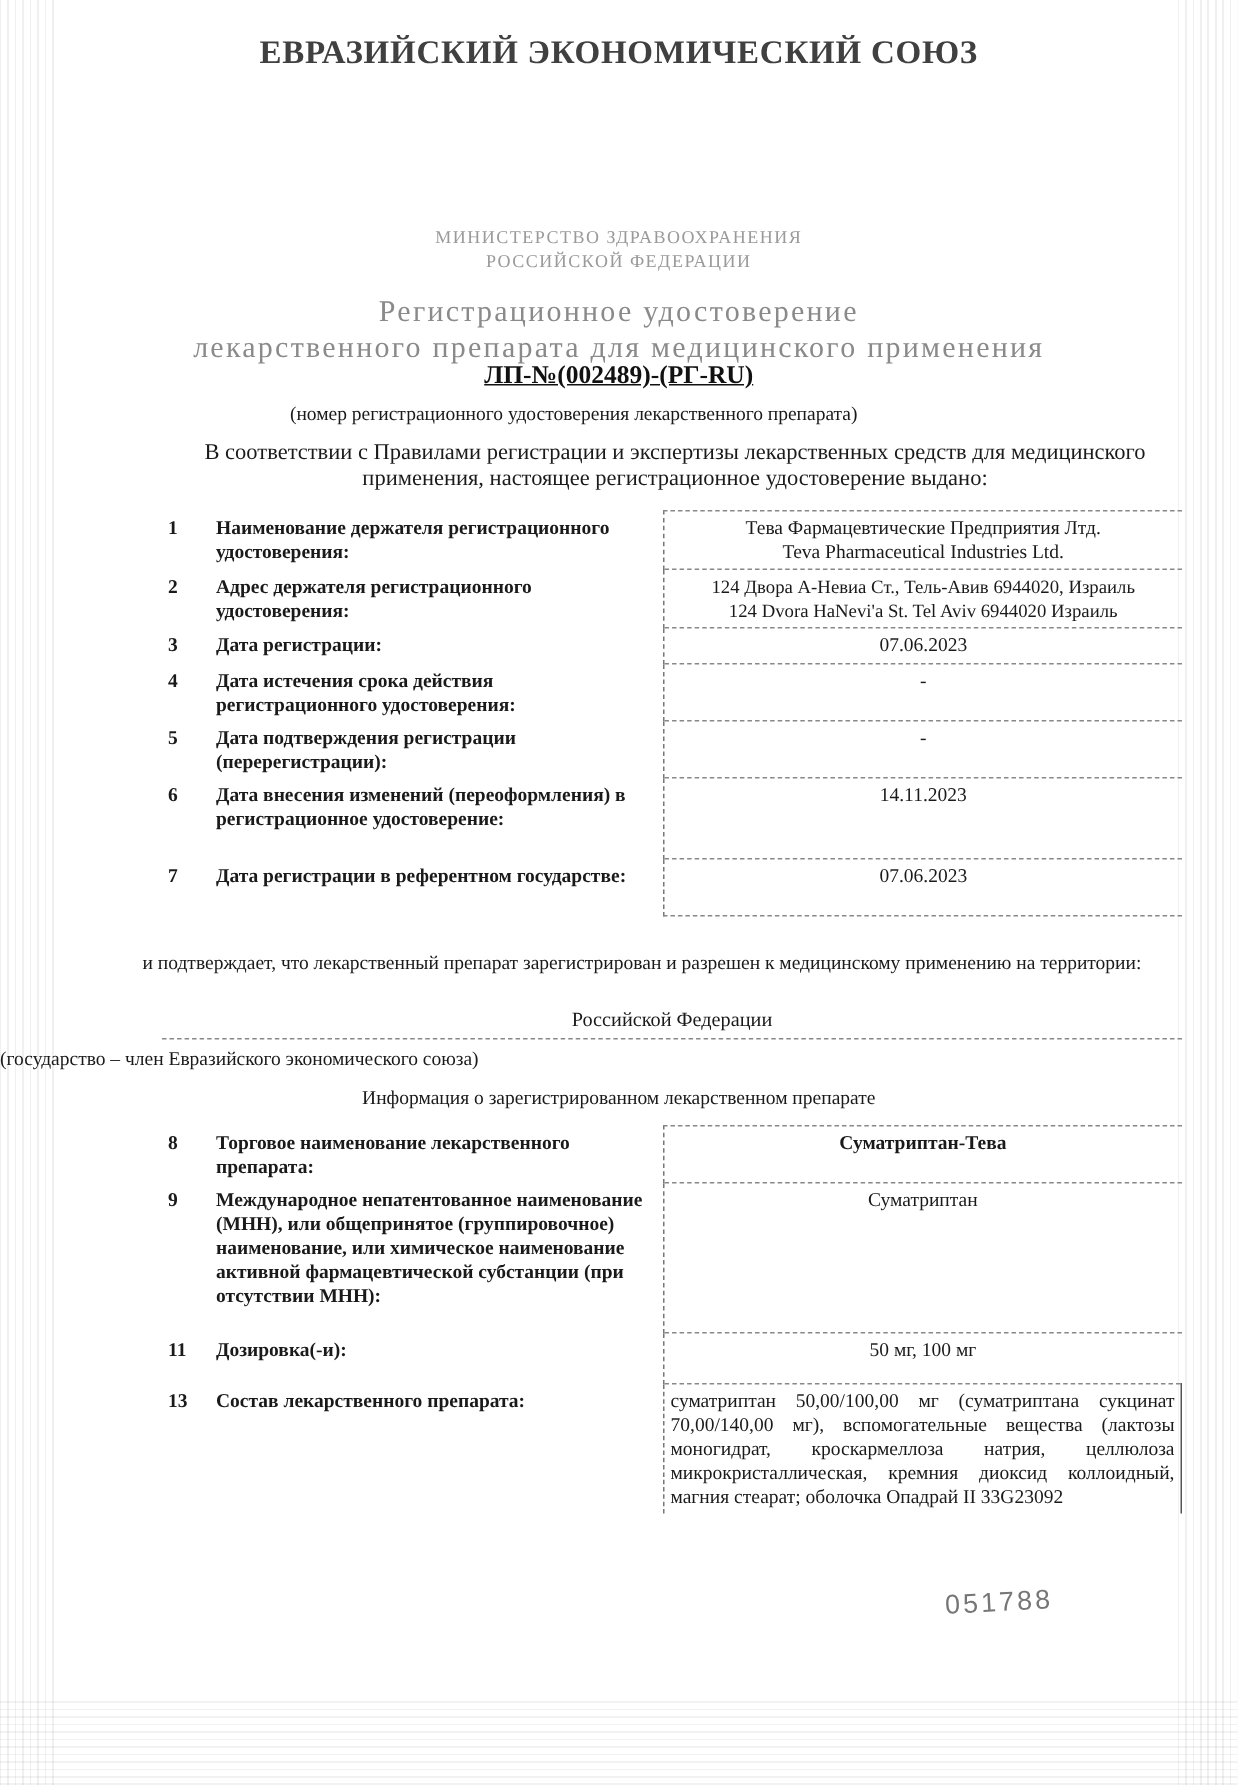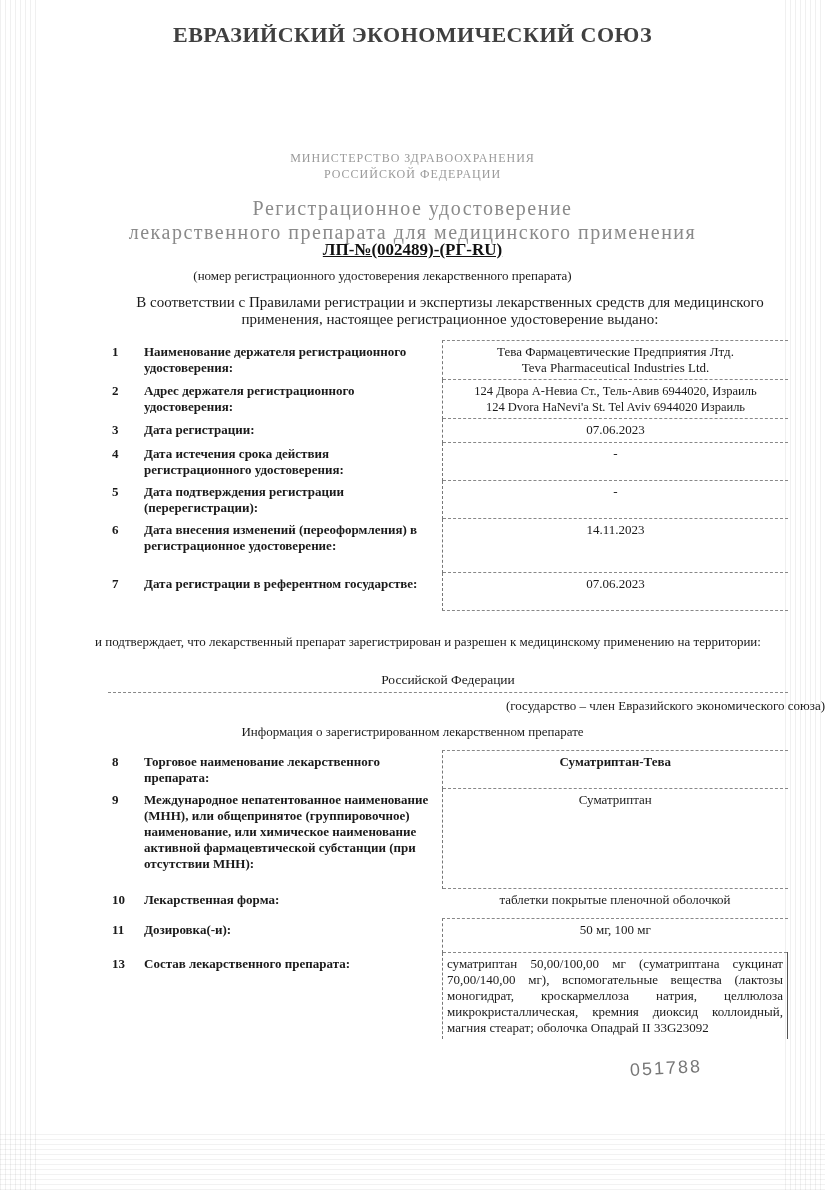--- a/index.html
+++ b/index.html
@@ -20,21 +20,21 @@
   .reg-number-caption { left:0; width:765px; top:268px; text-align:center; font-size:13px; }
   .intro { left:130px; width:640px; top:294px; text-align:center; font-size:15px; line-height:17px; }
   table.fields { position:absolute; left:108px; width:680px; border-collapse:collapse; font-size:13px; }
   table.fields td { vertical-align:top; padding:3px 0; line-height:16px; }
   td.num { width:32px; font-weight:bold; text-align:left; padding-left:4px !important; }
   td.label { width:290px; font-weight:bold; padding-right:8px !important; }
   td.value { text-align:center; border-left:1px dashed #777; border-top:1px dashed #888; padding:3px 4px !important; }
   td.value.justify { text-align:justify; font-size:13px; }
   .confirm { left:95px; width:700px; top:634px; font-size:13px; line-height:16px; }
   .state { left:108px; width:680px; top:672px; text-align:center; font-size:13.5px; border-bottom:1px dashed #888; padding-bottom:4px; }
-  .state-caption { left:0; width:825px; top:698px; text-align:right; font-size:13px; }
+  .state-caption { left:0; width:825px; top:698px; text-align:left; font-size:13px; }
   .info-heading { left:0; width:825px; top:724px; text-align:center; font-size:13px; }
   .bold { font-weight:bold; }
   .stamp { left:630px; top:1058px; font-size:18px; color:#555; letter-spacing:2px; font-family:"Liberation Sans", sans-serif; transform:rotate(-3deg); opacity:0.8; }
 </style>
 </head>
 <body>
 
 <div class="noise-frame"></div>
 
 <div class="abs union-title">ЕВРАЗИЙСКИЙ ЭКОНОМИЧЕСКИЙ СОЮЗ</div>
@@ -109,25 +109,20 @@
       <tr style="height:36px;">
     <td class="num">8</td>
     <td class="label">Торговое наименование лекарственного препарата:</td>
     <td class="value bold">Суматриптан-Тева</td>
   </tr>
   <tr style="height:100px;">
     <td class="num">9</td>
     <td class="label">Международное непатентованное наименование (МНН), или общепринятое (группировочное) наименование, или химическое наименование активной фармацевтической субстанции (при отсутствии МНН):</td>
     <td class="value">Суматриптан</td>
   </tr>
-  <tr style="height:30px;">
-    <td class="num">10</td>
-    <td class="label">Лекарственная форма:</td>
-    <td class="value" style="border-left:none;">таблетки покрытые пленочной оболочкой</td>
-  </tr>
   <tr style="height:34px;">
     <td class="num">11</td>
     <td class="label">Дозировка(-и):</td>
     <td class="value">50 мг, 100 мг</td>
   </tr>
   <tr style="height:86px;">
     <td class="num">13</td>
     <td class="label">Состав лекарственного препарата:</td>
     <td class="value justify" style="border-right:1px solid #555;">суматриптан 50,00/100,00 мг (суматриптана сукцинат 70,00/140,00 мг), вспомогательные вещества (лактозы моногидрат, кроскармеллоза натрия, целлюлоза микрокристаллическая, кремния диоксид коллоидный, магния стеарат; оболочка Опадрай II 33G23092</td>
   </tr>

